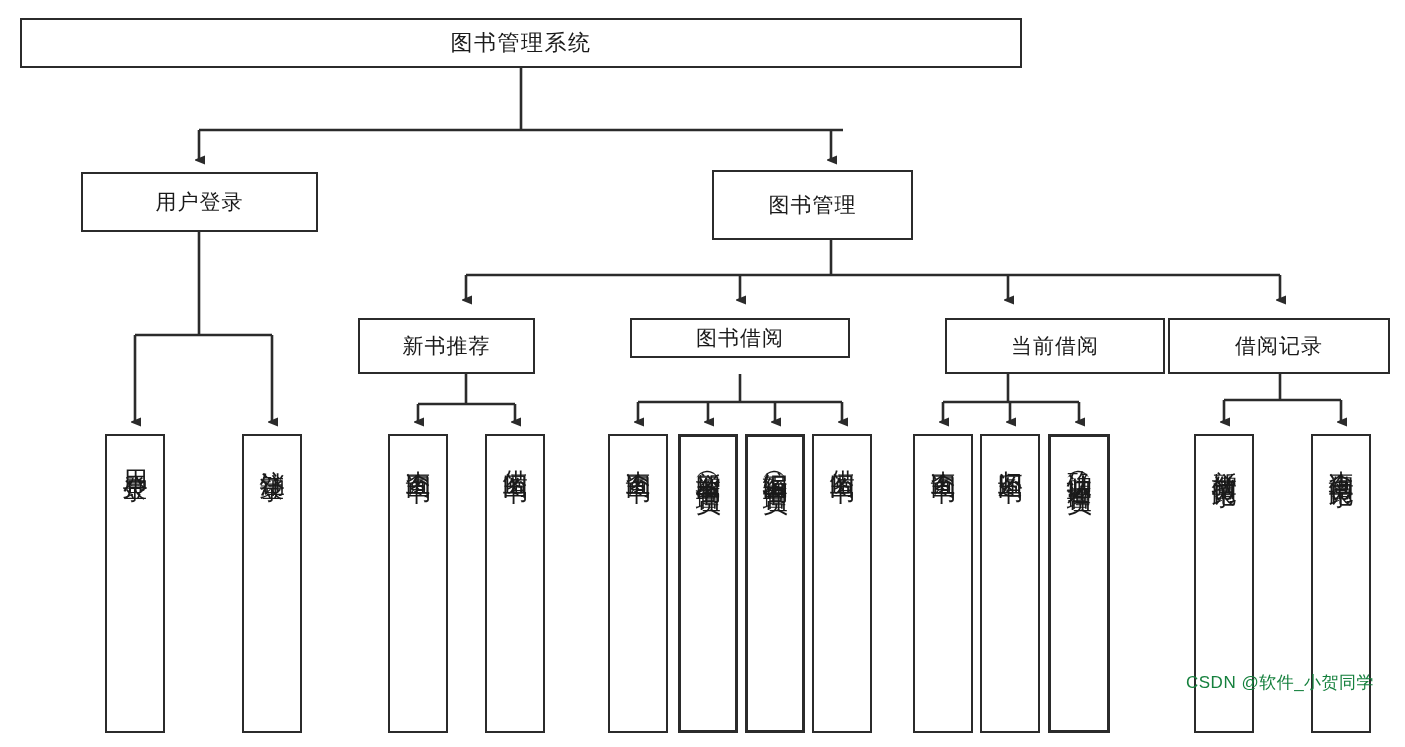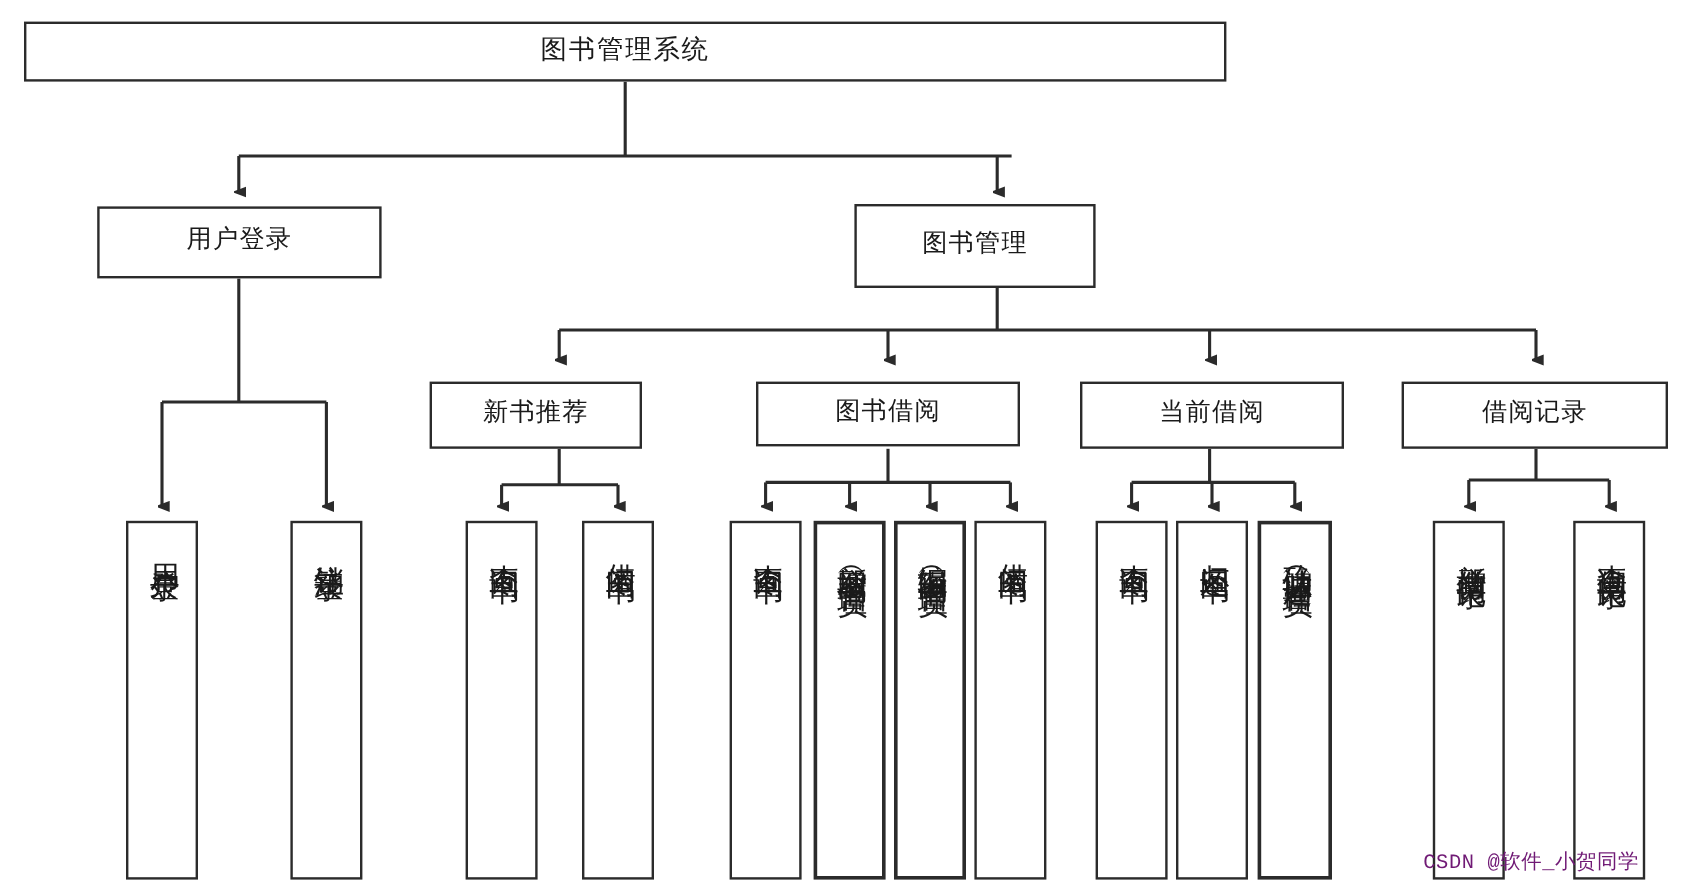--- a/index.html
+++ b/index.html
@@ -5,21 +5,21 @@
   html, body {
     margin: 0;
     padding: 0;
     background: #ffffff;
   }
   #canvas {
     position: relative;
     width: 1405px;
     height: 747px;
     background: #ffffff;
-    font-family: Liberation Mono, monospace;
+    font-family: Liberation Sans, sans-serif;
     overflow: hidden;
   }
   svg.wires {
     position: absolute;
     left: 0;
     top: 0;
     width: 1405px;
     height: 747px;
     pointer-events: none;
   }
@@ -54,23 +54,23 @@
   .node.v .lbl {
     writing-mode: vertical-rl;
     text-orientation: upright;
     font-size: 25px;
     line-height: 1.02;
     letter-spacing: 3px;
   }
   .watermark {
     position: absolute;
     left: 1186px;
-    top: 706px;
+    top: 671px;
     font-size: 17px;
-    color: #701a75;
+    color: #15803d;
     white-space: nowrap;
     letter-spacing: 0.5px;
   }
 </style>
 </head>
 <body>
 
 <div id="canvas">
 
   <svg class="wires" viewBox="0 0 1405 747">
@@ -130,24 +130,24 @@
   <div class="node h" style="left:81px; top:172px; width:237px; height:60px;">
     <span class="lbl">用户登录</span>
   </div>
   <div class="node h" style="left:712px; top:170px; width:201px; height:70px;">
     <span class="lbl">图书管理</span>
   </div>
 
   <div class="node h" style="left:358px; top:318px; width:177px; height:56px;">
     <span class="lbl">新书推荐</span>
   </div>
-  <div class="node h" style="left:630px; top:318px; width:220px; height:54px;">
+  <div class="node h" style="left:630px; top:318px; width:220px; height:40px;">
     <span class="lbl">图书借阅</span>
   </div>
-  <div class="node h" style="left:900px; top:318px; width:220px; height:56px;">
+  <div class="node h" style="left:945px; top:318px; width:220px; height:56px;">
     <span class="lbl">当前借阅</span>
   </div>
   <div class="node h" style="left:1168px; top:318px; width:222px; height:56px;justify-content:center;">
     <span class="lbl">借阅记录</span>
   </div>
 
   <div class="node v" style="left:105px; top:434px; width:60px; height:299px;">
     <span class="lbl">用户登录</span>
   </div>
   <div class="node v" style="left:242px; top:434px; width:60px; height:299px;">

